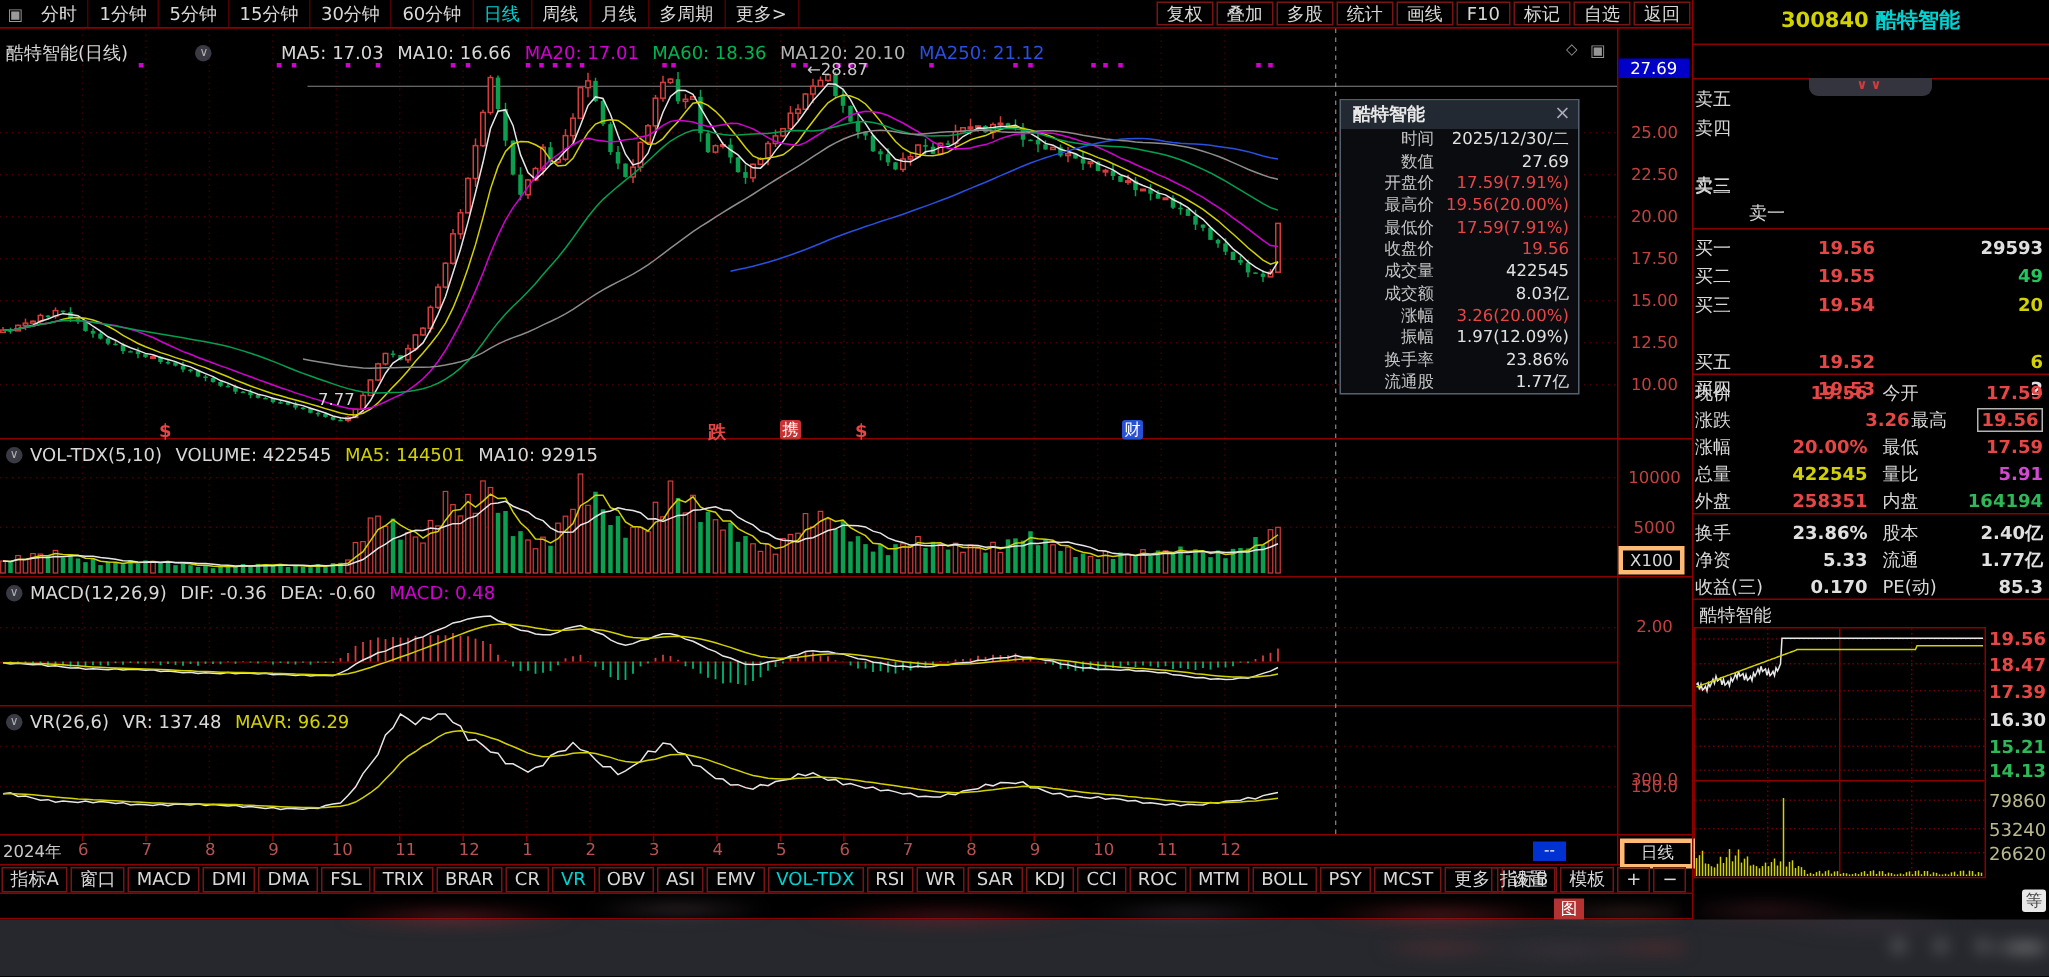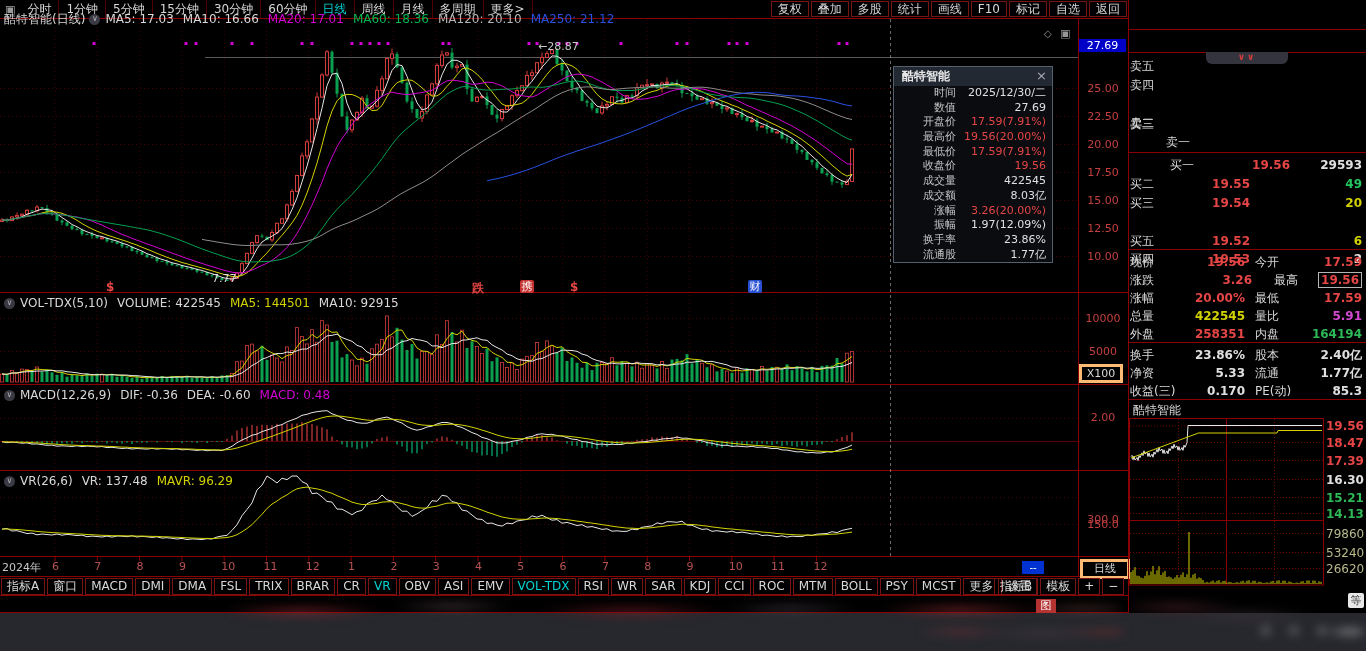--- a/index.html
+++ b/index.html
@@ -983,21 +983,21 @@
         <div class="tb-btn">多股</div>
         <div class="tb-btn">统计</div>
         <div class="tb-btn">画线</div>
         <div class="tb-btn">F10</div>
         <div class="tb-btn">标记</div>
         <div class="tb-btn">自选</div>
         <div class="tb-btn">返回</div>
       </div>
   </div>
 
-  <div class="pane-header" style="top:12px;left:4px;">
+  <div class="pane-header" style="top:28px;left:4px;gap:41px;">
     <span style="color:#d8d8d8;">酷特智能(日线)</span>
     <span class="circle-btn">∨</span>
     <span id="ma-items"><span class="hseg" style="color: rgb(216, 216, 216);">MA5: 17.03</span><span class="hseg" style="color: rgb(216, 216, 216);">MA10: 16.66</span><span class="hseg" style="color: rgb(210, 0, 210);">MA20: 17.01</span><span class="hseg" style="color: rgb(0, 180, 80);">MA60: 18.36</span><span class="hseg" style="color: rgb(180, 180, 180);">MA120: 20.10</span><span class="hseg" style="color: rgb(40, 80, 225);">MA250: 21.12</span></span>
   </div>
 
   <div class="pane-header" style="top:296px;">
     <span class="circle-btn">∨</span>
     <span id="vol-header"><span class="hseg" style="color: rgb(216, 216, 216);">VOL-TDX(5,10)</span><span class="hseg" style="color: rgb(216, 216, 216);">VOLUME: 422545</span><span class="hseg" style="color: rgb(210, 210, 0);">MA5: 144501</span><span class="hseg" style="color: rgb(216, 216, 216);">MA10: 92915</span></span>
   </div>
   <div class="pane-header" style="top:388px;">
@@ -1006,21 +1006,21 @@
   </div>
   <div class="pane-header" style="top:474px;">
     <span class="circle-btn">∨</span>
     <span id="vr-header"><span class="hseg" style="color: rgb(216, 216, 216);">VR(26,6)</span><span class="hseg" style="color: rgb(216, 216, 216);">VR: 137.48</span><span class="hseg" style="color: rgb(210, 210, 0);">MAVR: 96.29</span></span>
   </div>
 
   <div class="abs" style="left:1044px;top:28px;color:#969696;font-size:10px;">◇</div>
   <div class="abs" style="left:1060px;top:27px;color:#969696;font-size:11px;">▣</div>
 
   <div class="abs" style="left:538px;top:40px;color:#c8c8c8;font-size:11px;">←28.87</div>
-  <div class="abs" style="left:212px;top:272px;color:#d8d8d8;font-size:11px;">7.77</div>
+  <div class="abs" style="left:212px;top:260px;color:#d8d8d8;font-size:11px;">7.77</div>
   <div class="abs" style="left:1079px;top:39px;width:47px;height:13px;line-height:13px;background:#0000c8;color:#fff;font-size:11px;text-align:center;">27.69</div>
 
   <div id="axis-labels">
       <div class="ax" style="top: 82px; text-align: center;">25.00</div>
       <div class="ax" style="top: 110px; text-align: center;">22.50</div>
       <div class="ax" style="top: 138px; text-align: center;">20.00</div>
       <div class="ax" style="top: 166px; text-align: center;">17.50</div>
       <div class="ax" style="top: 194px; text-align: center;">15.00</div>
       <div class="ax" style="top: 222px; text-align: center;">12.50</div>
       <div class="ax" style="top: 250px; text-align: center;">10.00</div>
@@ -1150,20 +1150,24 @@
           <span class="pp-v" style="color: rgb(224, 224, 224);">23.86%</span>
         </div>
         <div class="pp-row">
           <span class="pp-k">流通股</span>
           <span class="pp-v" style="color: rgb(224, 224, 224);">1.77亿</span>
         </div>
       </div>
   </div>
 
   <div class="vline-red" style="left:1128px;top:0;height:651px;"></div>
+  <div class="abs" style="left:1128px;top:5px;width:238px;text-align:center;font-size:14px;font-weight:bold;">
+    <span class="c-y">300840</span>
+    <span class="c-c">酷特智能</span>
+  </div>
   <div class="rp-line" style="top:29px;"></div>
   <div class="rp-line" style="top:52px;"></div>
   <div class="abs" style="left:1206px;top:52px;width:82px;height:12px;background:#34343e;border-radius:0 0 6px 6px;text-align:center;color:#d23c3c;font-size:9px;line-height:11px;font-weight:bold;letter-spacing:2px;">∨∨</div>
   <div id="rp-sells">
       <div class="rp-row" style="top: 57px;">
         <span class="rp-k" style="width: 40px;">卖五</span>
         <span class="rp-v c-r" style="width: 80px;"></span>
         <span class="rp-v c-w" style="flex: 1 1 0%;"></span>
       </div>
       <div class="rp-row" style="top: 76px;">
@@ -1183,21 +1187,21 @@
       </div>
       <div class="rp-row" style="top: 133px; margin-left: 36px;">
         <span class="rp-k" style="width: 40px;">卖一</span>
         <span class="rp-v c-r" style="width: 80px;"></span>
         <span class="rp-v c-w" style="flex: 1 1 0%;"></span>
       </div>
     </div>
   <div class="rp-line" style="top:152px;"></div>
   <div id="rp-buys">
       <div class="rp-row" style="top: 156px;">
-        <span class="rp-k" style="width: 40px; margin-left: 40px;">买一</span>
+        <span class="rp-k" style="width: 40px;">买一</span>
         <span class="rp-v c-r" style="width: 80px;">19.56</span>
         <span class="rp-v" style="flex: 1 1 0%; color: rgb(224, 224, 224);">29593</span>
       </div>
       <div class="rp-row" style="top: 175px;">
         <span class="rp-k" style="width: 40px;">买二</span>
         <span class="rp-v c-r" style="width: 80px;">19.55</span>
         <span class="rp-v" style="flex: 1 1 0%; color: #22c55e;">49</span>
       </div>
       <div class="rp-row" style="top: 194px;">
         <span class="rp-k" style="width: 40px;">买三</span>
@@ -1219,21 +1223,21 @@
   <div id="rp-stats1">
       <div class="rp-row" style="top: 253px;">
         <span class="rp-k" style="width: 52px;">现价</span>
         <span class="rp-v" style="flex: 1 1 0%; color: rgb(230, 70, 70);">19.56</span>
         <span class="rp-k" style="width: 44px; margin-left: 10px;">今开</span>
         <span class="rp-v" style="flex: 1 1 0%; color: rgb(230, 70, 70);">17.59</span>
       </div>
       <div class="rp-row" style="top: 271px;">
         <span class="rp-k" style="width: 52px;">涨跌</span>
         <span class="rp-v" style="flex: 1 1 0%; color: rgb(230, 70, 70);">3.26</span>
-        <span class="rp-k" style="width: 44px; margin-left: 22px;">最高</span>
+        <span class="rp-k" style="width: 44px; margin-left: 1px;">最高</span>
         <span class="rp-v" style="color: rgb(230, 70, 70); border: 1px solid rgb(180, 180, 180); padding: 0px 2px; flex: 0 0 auto; margin-left: auto;">19.56</span>
       </div>
       <div class="rp-row" style="top: 289px;">
         <span class="rp-k" style="width: 52px;">涨幅</span>
         <span class="rp-v" style="flex: 1 1 0%; color: rgb(230, 70, 70);">20.00%</span>
         <span class="rp-k" style="width: 44px; margin-left: 10px;">最低</span>
         <span class="rp-v" style="flex: 1 1 0%; color: rgb(230, 70, 70);">17.59</span>
       </div>
       <div class="rp-row" style="top: 307px;">
         <span class="rp-k" style="width: 52px;">总量</span>

